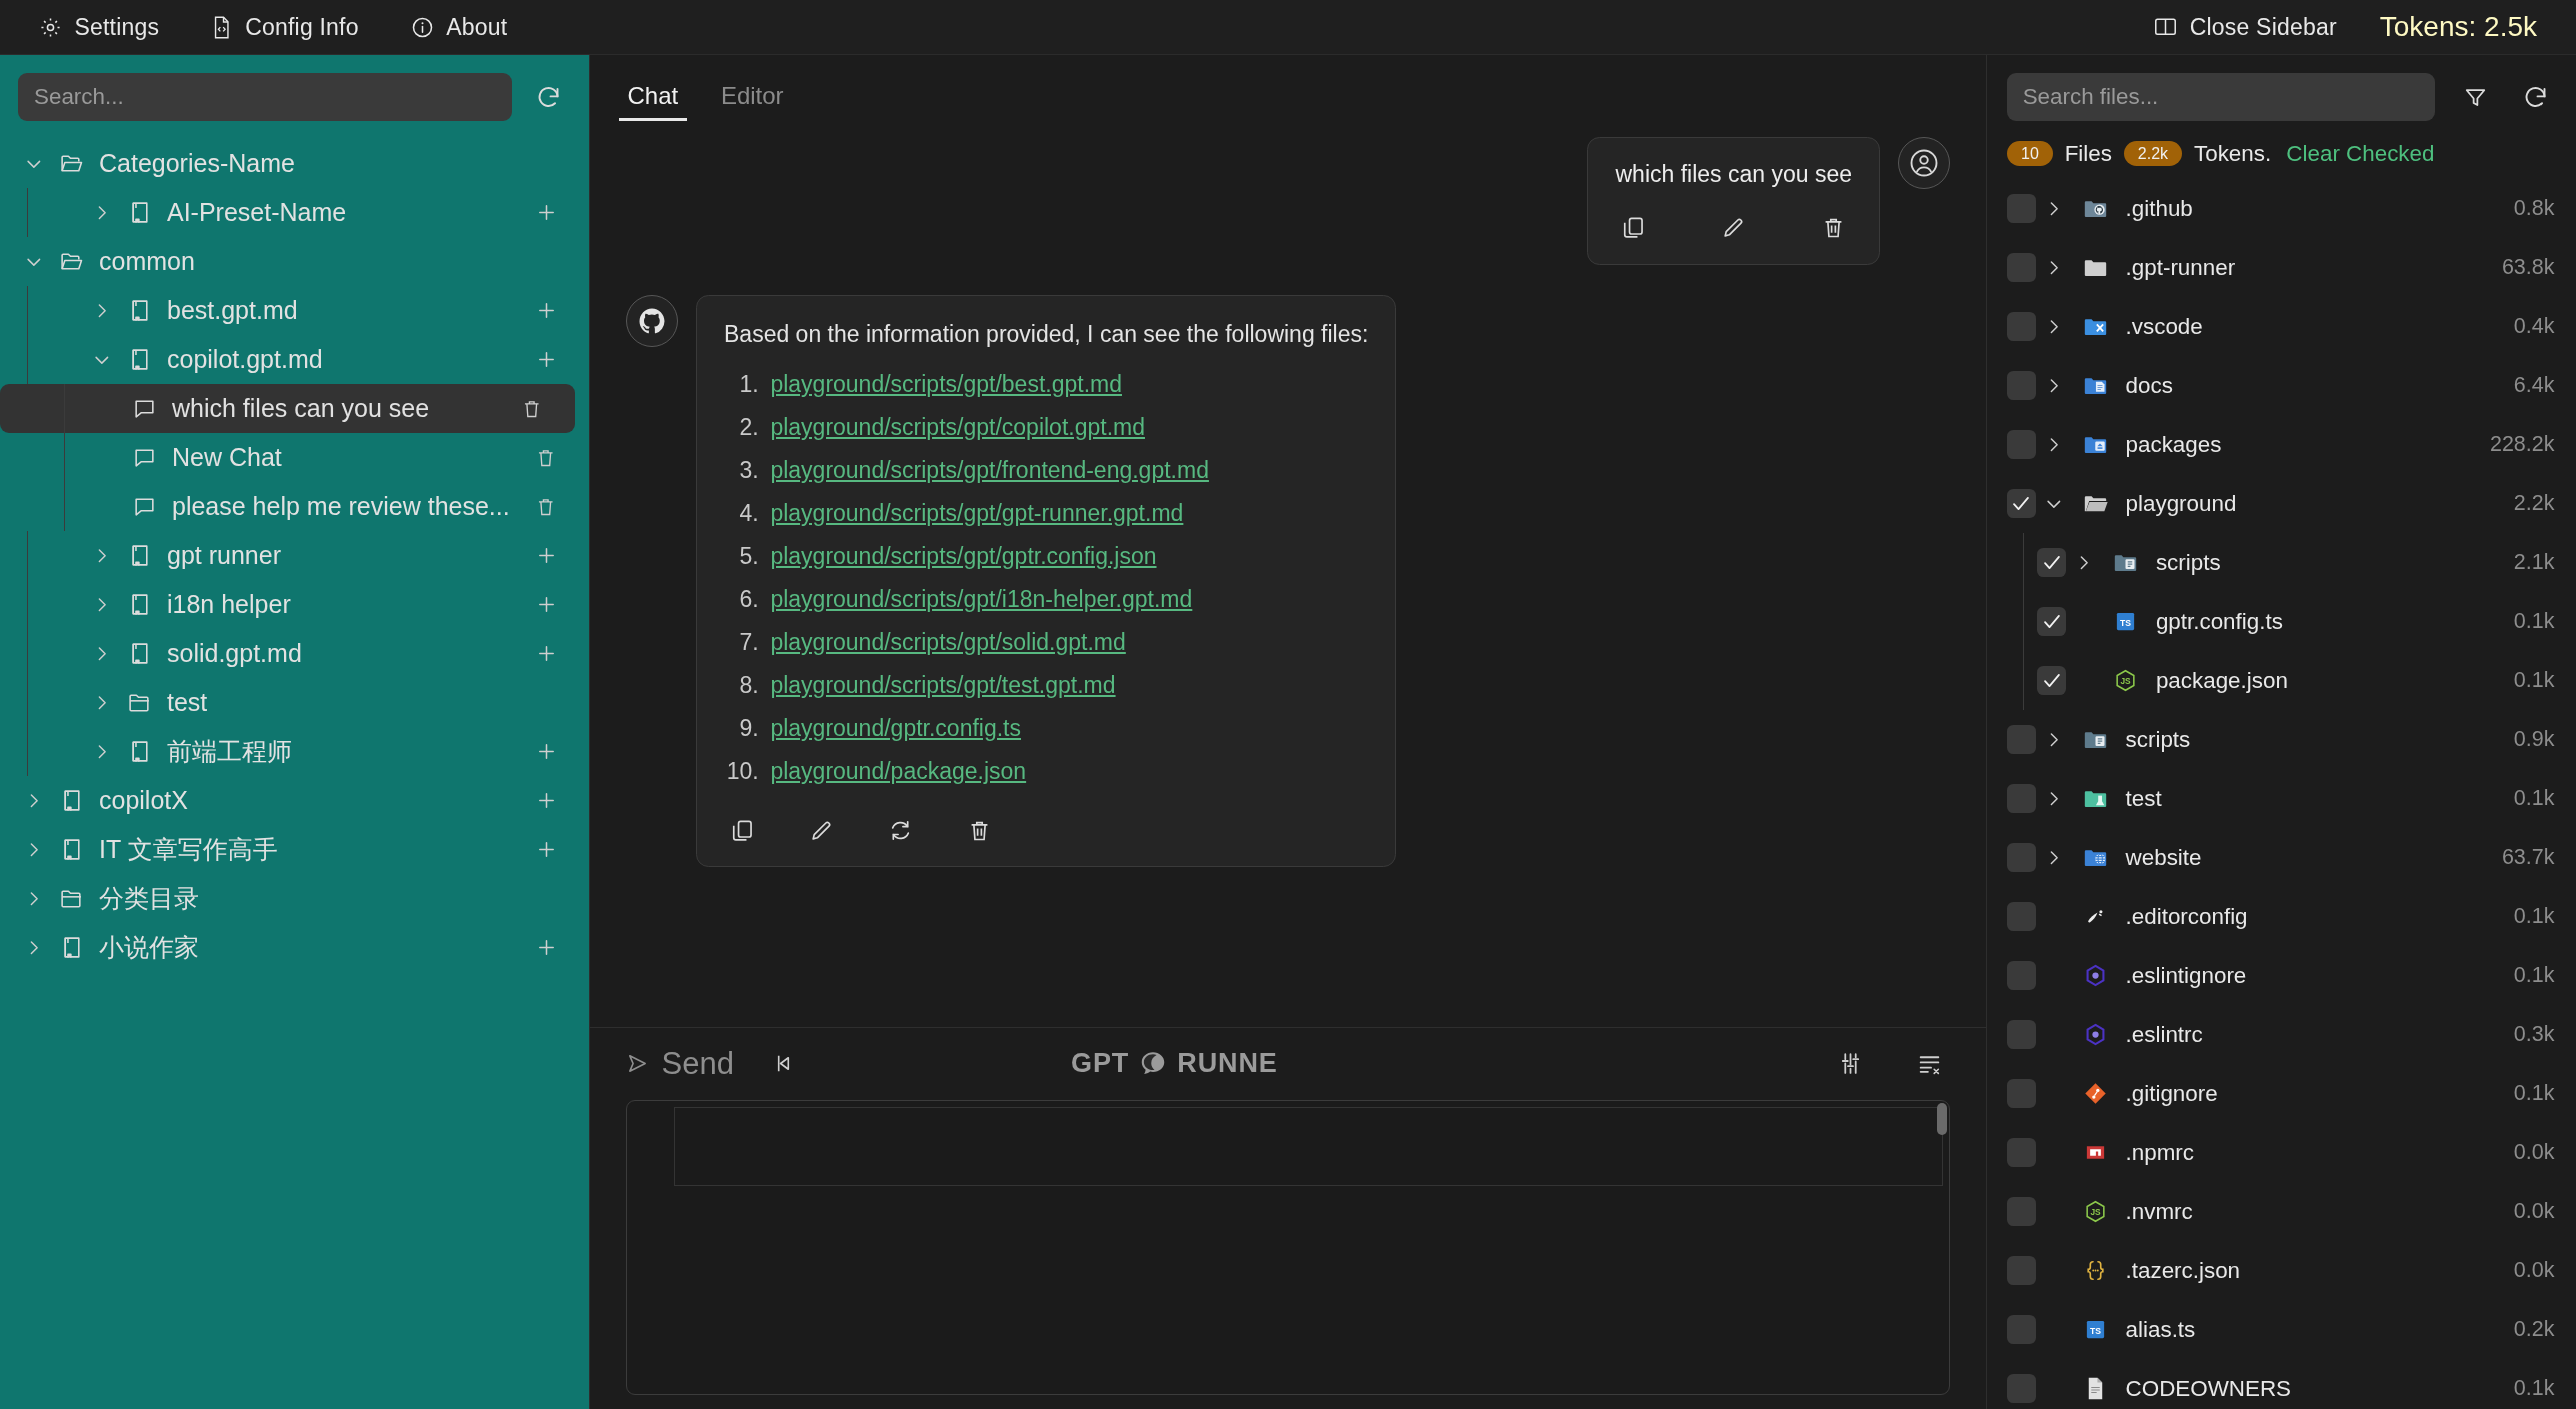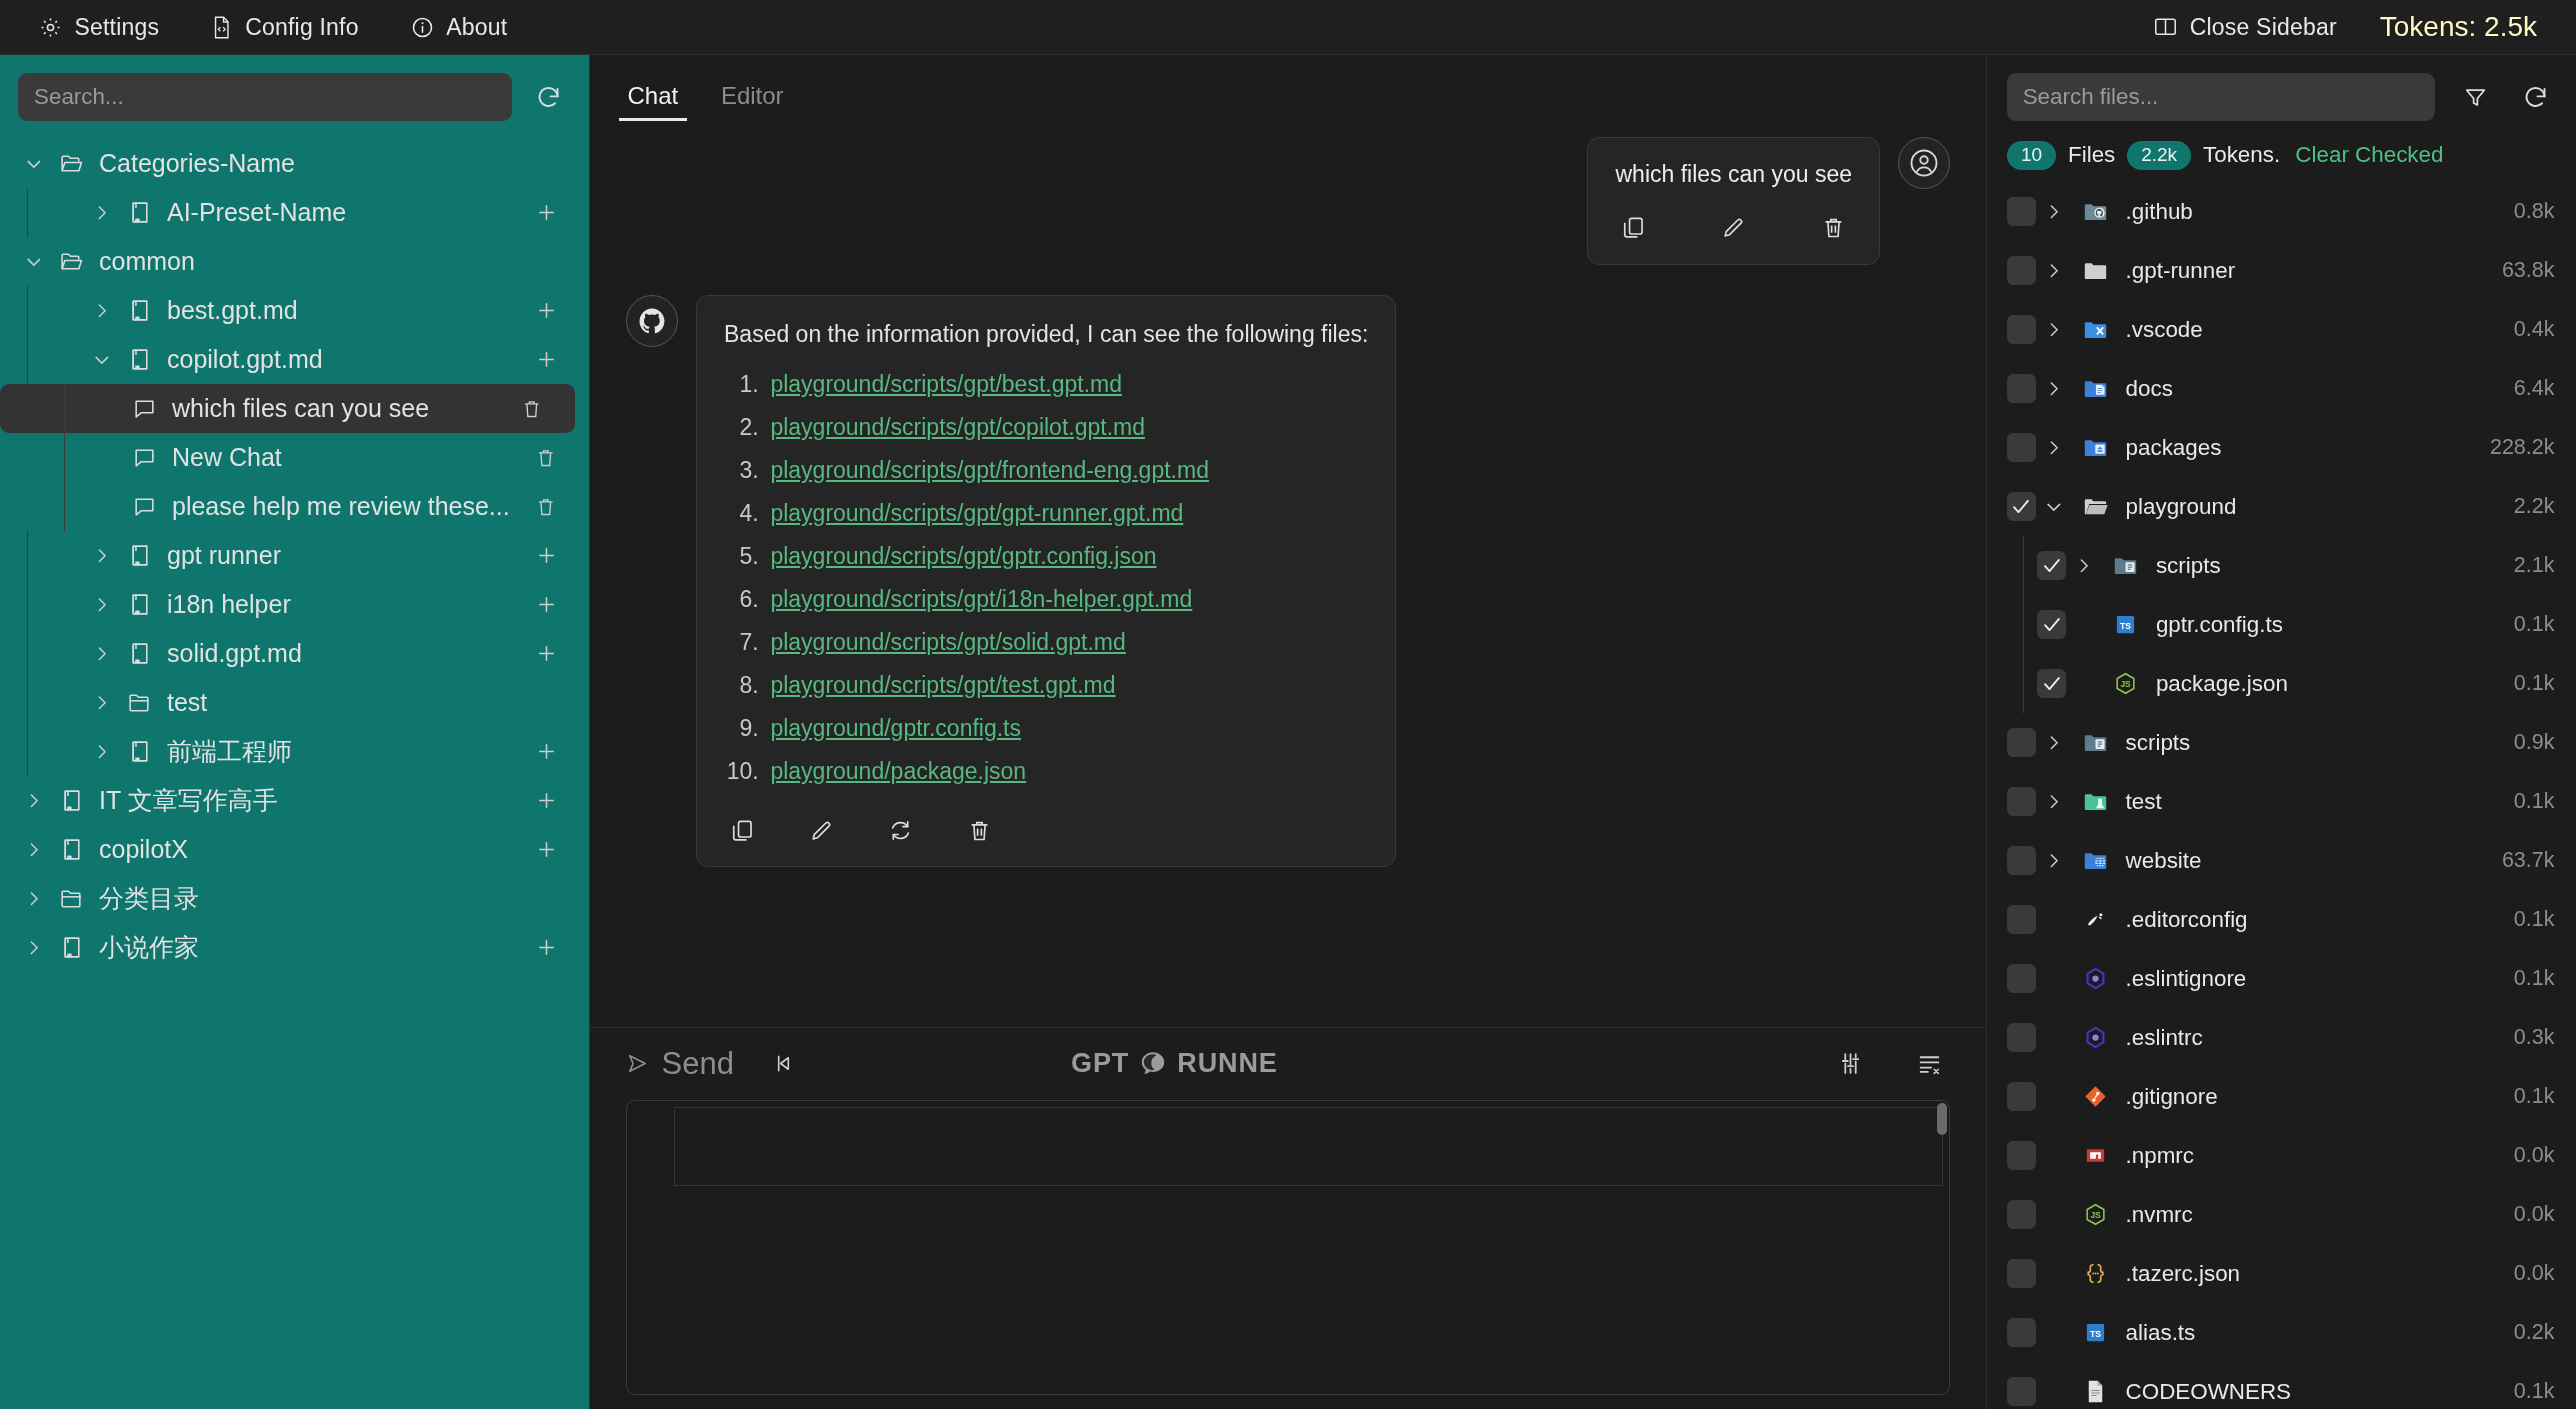--- a/index.html
+++ b/index.html
@@ -126,21 +126,21 @@
   }
 
   
   .right {
     width: 590px; flex: 0 0 590px;
     background: #1c1c1c; border-left: 0.9px solid #2e2e2e;
     display: flex; flex-direction: column; overflow: hidden;
   }
   .right-search-row { display:flex; align-items:center; gap: 19.7px; padding: 18px 19.7px 9px 19.7px; }
   .stats { display: flex; align-items: center; gap: 11.6px; padding: 10.7px 19.7px 12.5px 19.7px; font-size: 22.4px; }
-  .pill { background: #0f766e; color: #f0f0f0; border-radius: 894px; padding: 3.6px 14.3px; font-size: 19px; }
+  .pill { background: #a16207; color: #f0f0f0; border-radius: 894px; padding: 3.6px 14.3px; font-size: 16px; }
   .stats .lbl { color: #e9e9e9; }
   .stats .clear { color: #4ec07f; cursor: pointer; margin-left: 3.6px; }
   .flist { overflow: hidden; }
   .frow { display: flex; align-items: center; height: 59px; padding-right: 21.5px; position: relative; cursor: pointer; }
   .cbox {
     width: 29px; height: 29px; flex: 0 0 29px; border-radius: 6.3px; background: #3a3a3a;
     display: flex; align-items: center; justify-content: center;
   }
   .frow .fchev { width: 36px; flex: 0 0 36px; display:flex; align-items:center; justify-content:center; }
   .frow .fchev.blank { visibility: hidden; }
@@ -477,42 +477,42 @@
               </svg>
             </div>
             <div class="ntype">
               <svg width="25" height="25" viewBox="0 0 24 24" fill="none" stroke="#dcdcdc" stroke-width="1.5" stroke-linejoin="round">
                 <path d="M6 3h13v18H6z"></path>
                 <path d="M6 3v18"></path>
                 <path d="M8.6 3v4.6"></path>
                 <path d="M8.6 18.4v2.6l1.4-1.2 1.4 1.2v-2.6z"></path>
               </svg>
             </div>
-            <div class="nlabel">IT 文章写作高手</div>
+            <div class="nlabel">copilotX</div>
             <div class="trail">
               <svg width="23" height="23" viewBox="0 0 24 24" fill="none" stroke="#cfcfcf" stroke-width="1.6" stroke-linecap="round">
                 <path d="M12 5v14M5 12h14"></path>
               </svg>
             </div>
           </div>
           <div class="node lvl0">
             <div class="chev">
               <svg width="19.7" height="19.7" viewBox="0 0 24 24" fill="none" stroke="#cfcfcf" stroke-width="1.8" stroke-linecap="round" stroke-linejoin="round">
                 <path d="M9 5l7 7-7 7"></path>
               </svg>
             </div>
             <div class="ntype">
               <svg width="25" height="25" viewBox="0 0 24 24" fill="none" stroke="#dcdcdc" stroke-width="1.5" stroke-linejoin="round">
                 <path d="M6 3h13v18H6z"></path>
                 <path d="M6 3v18"></path>
                 <path d="M8.6 3v4.6"></path>
                 <path d="M8.6 18.4v2.6l1.4-1.2 1.4 1.2v-2.6z"></path>
               </svg>
             </div>
-            <div class="nlabel">copilotX</div>
+            <div class="nlabel">IT 文章写作高手</div>
             <div class="trail">
               <svg width="23" height="23" viewBox="0 0 24 24" fill="none" stroke="#cfcfcf" stroke-width="1.6" stroke-linecap="round">
                 <path d="M12 5v14M5 12h14"></path>
               </svg>
             </div>
           </div>
           <div class="node lvl0">
             <div class="chev">
               <svg width="19.7" height="19.7" viewBox="0 0 24 24" fill="none" stroke="#cfcfcf" stroke-width="1.8" stroke-linecap="round" stroke-linejoin="round">
                 <path d="M9 5l7 7-7 7"></path>

